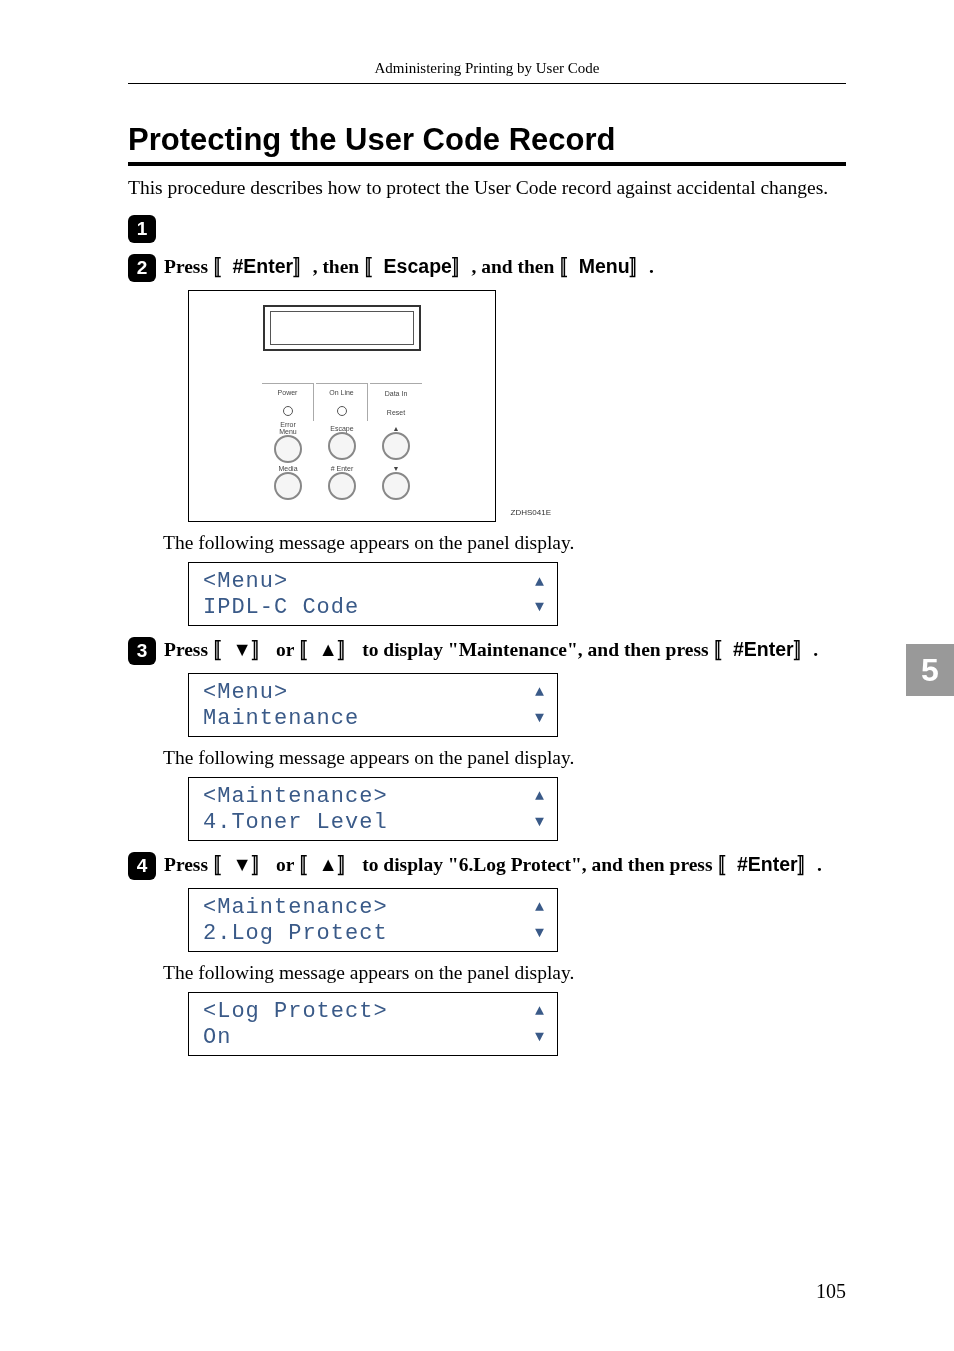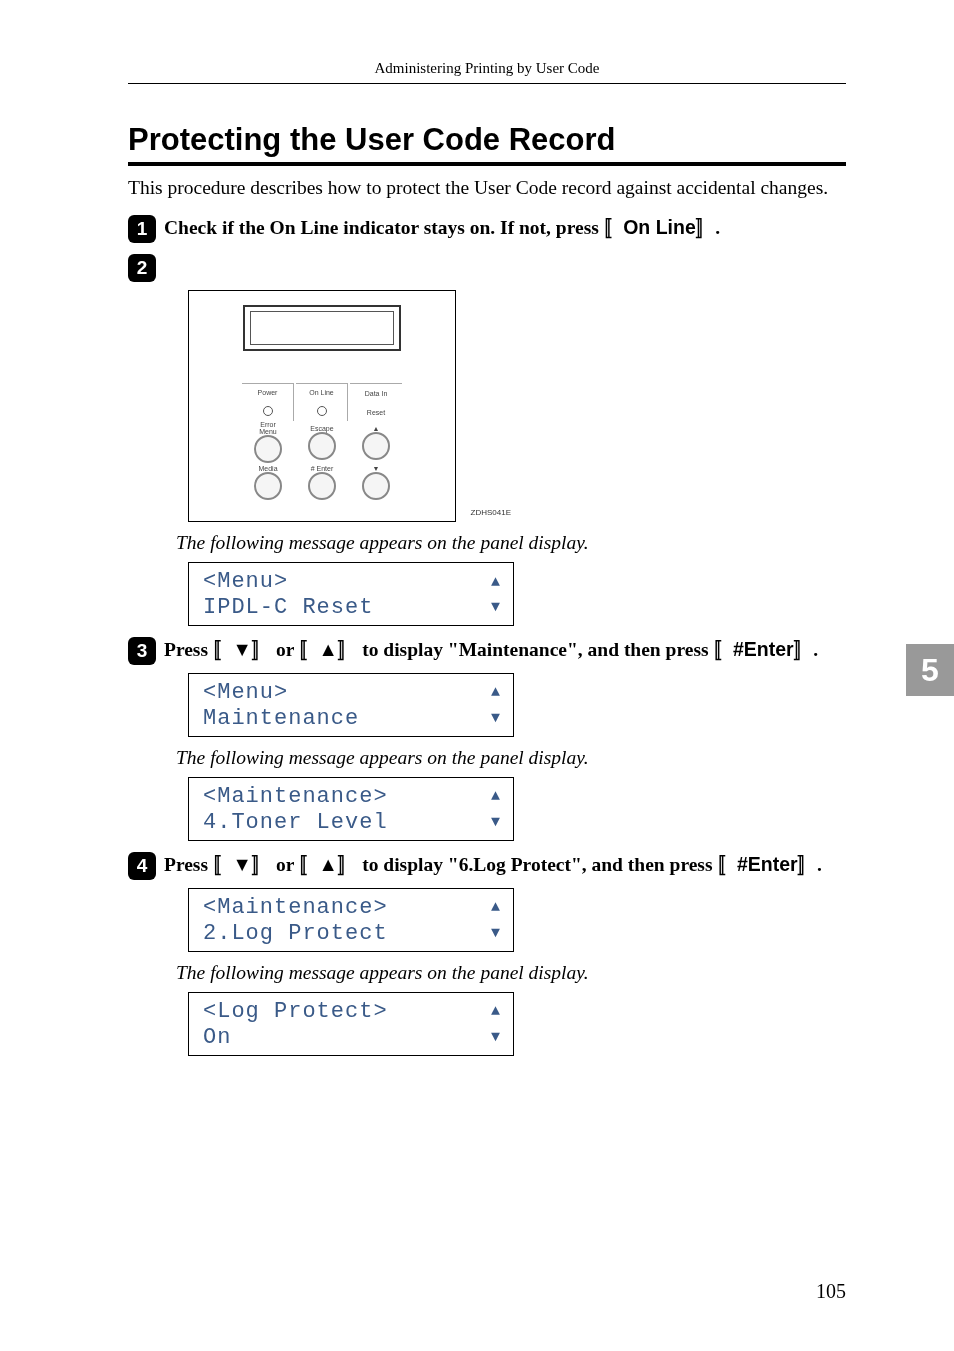--- a/index.html
+++ b/index.html
@@ -65,21 +65,21 @@
   }
   .key {
     font-family: Arial, Helvetica, sans-serif;
     font-weight: bold;
   }
   .b1 { font-weight: bold; }
   .b2 { font-weight: bold; }
   .panel-diagram {
     margin: 6px 0 2px 60px;
     border: 1px solid #000;
-    width: 268px;
+    width: 308px;
     height: 232px;
     padding: 14px;
     box-sizing: border-box;
     position: relative;
     display: flex;
     flex-direction: column;
     align-items: center;
   }
   .panel-screen {
     width: 158px;
@@ -124,27 +124,26 @@
   .panel-code {
     position: absolute;
     right: -56px;
     bottom: 4px;
     font-size: 8px;
     font-family: Arial, sans-serif;
     color: #333;
   }
   .body-line {
     font-size: 19.5px;
-    margin: 10px 0 8px 48px;
-    font-style: italic;
+    margin: 10px 0 8px 35px;
   }
   .lcd {
     margin: 6px 0 10px 60px;
     border: 1.5px solid #000;
-    width: 326px;
+    width: 370px;
     padding: 6px 12px 4px 14px;
     box-sizing: border-box;
     font-family: 'Courier New', monospace;
     letter-spacing: 1px;
     font-size: 22px;
     line-height: 1.18;
     color: #3a5a88;
   }
   .lcd-row { display:flex; justify-content:space-between; align-items:center; }
   .lcd-arrow { font-size: 15px; color:#3a5a88; }
@@ -176,27 +175,27 @@
 
 <div class="header-line">Administering Printing by User Code</div>
 
 <h2 class="section-title">Protecting the User Code Record</h2>
 <hr class="thick-rule">
 
 <p class="intro">This procedure describes how to protect the User Code record against accidental changes.</p>
 
 <div class="step">
   <div class="step-num">1</div>
-  <div class="step-text">
-    <span>Check if the On Line indicator stays on. If not, press </span><span class="b1">〚</span><span class="key">On Line</span><span class="b2">〛</span><span>.</span>
-  </div>
 </div>
 
 <div class="step">
   <div class="step-num">2</div>
+  <div class="step-text">
+    <span>Press </span><span class="b1">〚</span><span class="key">#Enter</span><span class="b2">〛</span><span>, then </span><span class="b1">〚</span><span class="key">Escape</span><span class="b2">〛</span><span>, and then </span><span class="b1">〚</span><span class="key">Menu</span><span class="b2">〛</span><span>.</span>
+  </div>
 </div>
 
 <div class="panel-diagram">
   <div class="panel-screen">
       <div class="panel-screen-inner"></div>
     </div>
   <div class="panel-grid">
     <div class="row3a">
         <span class="mini-label">Power</span>
         <span class="led"></span>
@@ -239,21 +238,21 @@
 </div>
 
 <p class="body-line">The following message appears on the panel display.</p>
 
 <div class="lcd">
   <div class="lcd-row">
       <span>&lt;Menu&gt;</span>
       <span class="lcd-arrow">▲</span>
     </div>
   <div class="lcd-row">
-      <span> IPDL-C Reset</span>
+      <span> IPDL-C Code</span>
       <span class="lcd-arrow">▼</span>
     </div>
 </div>
 
 <div class="step">
   <div class="step-num">3</div>
   <div class="step-text">
     <span>Press </span><span class="b1">〚</span><span class="key">▼</span><span class="b2">〛</span><span> or </span><span class="b1">〚</span><span class="key">▲</span><span class="b2">〛</span><span> to display "Maintenance", and then press </span><span class="b1">〚</span><span class="key">#Enter</span><span class="b2">〛</span><span>.</span>
   </div>
 </div>

